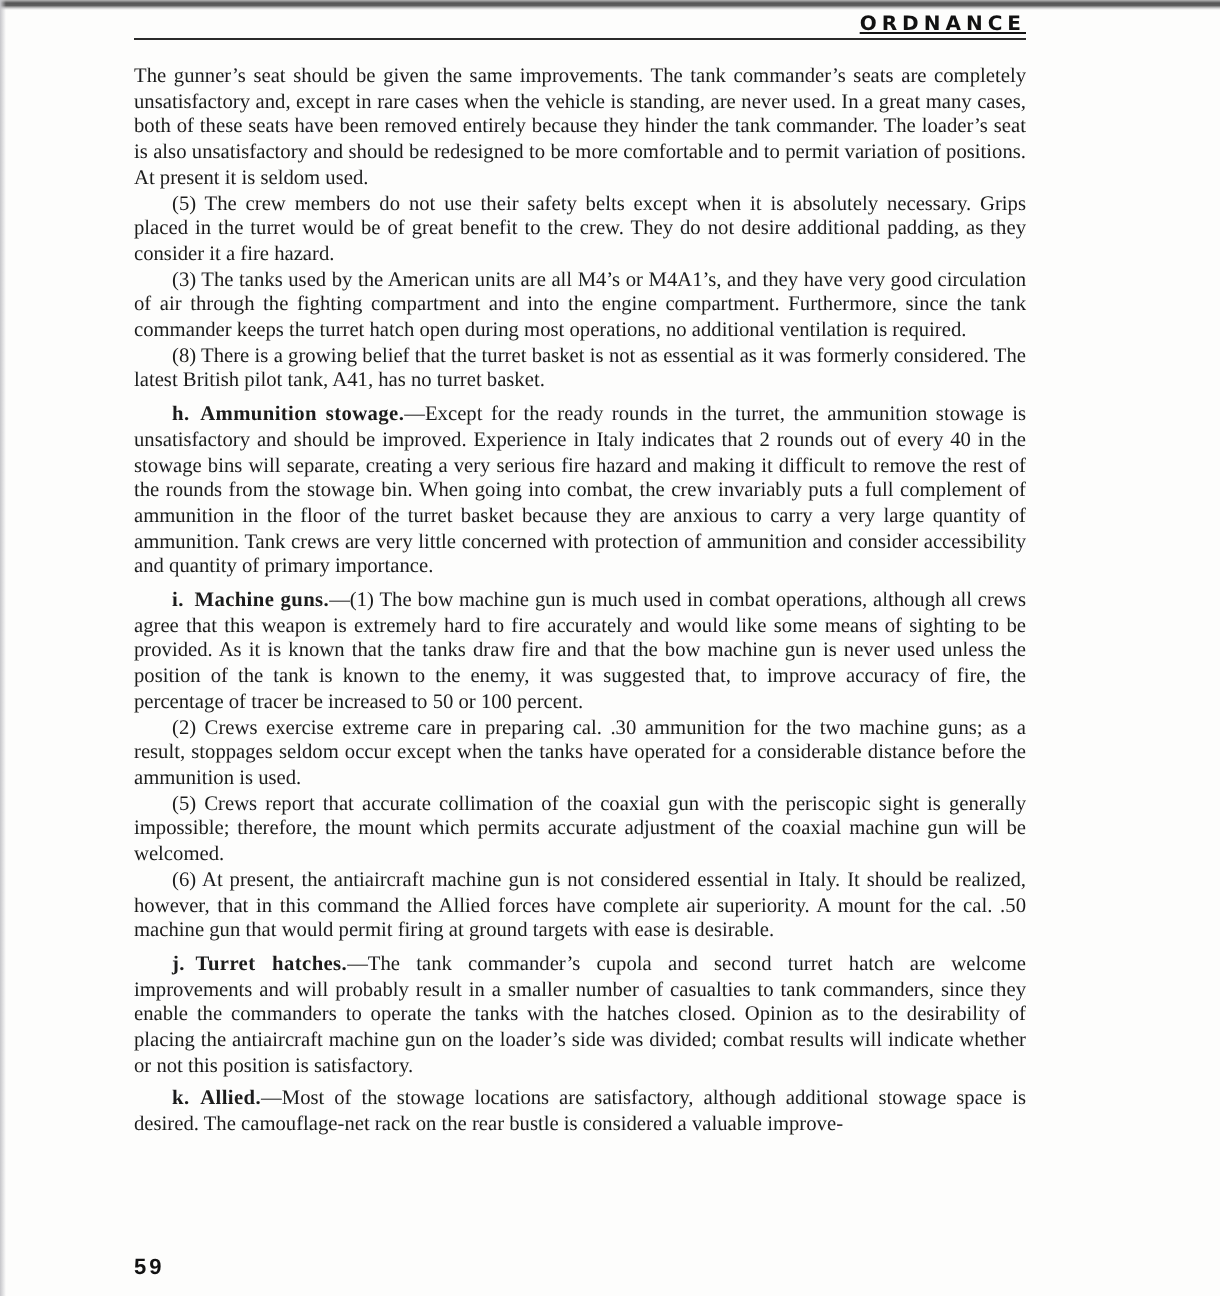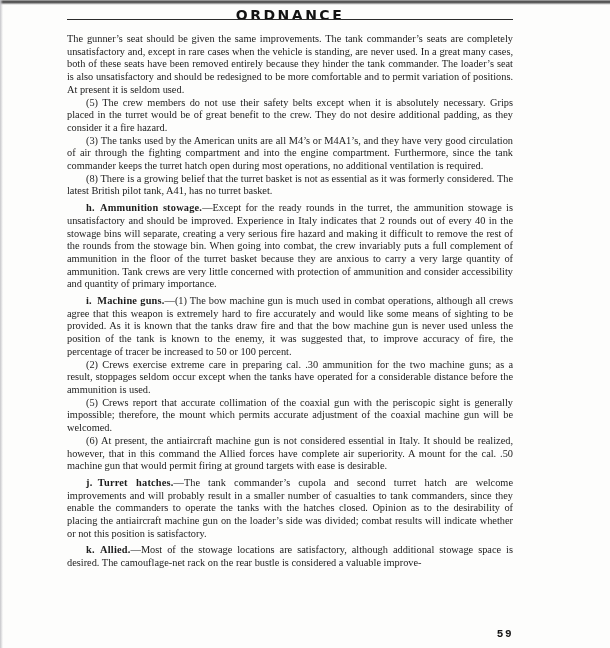--- a/index.html
+++ b/index.html
@@ -19,26 +19,27 @@
   }
   .scan-left-edge {
     position: absolute;
     top: 0; left: 0;
     width: 3px; height: 648px;
     background: linear-gradient(to right, #c6c6ca, rgba(253,253,252,0));
   }
   .running-header-title {
     position: absolute;
     top: 7px; left: 67px; width: 446px;
-    text-align: center;
+    text-align: right;
     font-family: "DejaVu Sans", sans-serif;
     font-weight: bold;
-    font-size: 14px;
+    font-size: 10px;
     letter-spacing: 2.5px;
     color: #121212;
+    text-decoration: underline;
   }
   .header-rule {
     position: absolute;
     top: 19px; left: 67px; width: 446px;
     height: 0;
     border-top: 1.6px solid #2b2b2b;
   }
   .body-text {
     position: absolute;
     top: 33px; left: 67px; width: 446px;
@@ -47,22 +48,22 @@
     text-align: justify;
     color: #1c1c1c;
   }
   .para { margin: 0; text-indent: 19px; }
   .para.noindent { text-indent: 0; }
   .para.lettered { margin-top: 4px; }
   .para b { font-weight: bold; letter-spacing: 0.2px; }
   .page-number {
     position: absolute;
     top: 628px; left: 67px; width: 446px;
-    text-align: right;
-    font-family: Liberation Mono, monospace;
+    text-align: left;
+    font-family: Liberation Sans, sans-serif;
     font-weight: bold;
     font-size: 11px;
     letter-spacing: 1.5px;
     color: #121212;
   }
 </style>
 </head>
 <body>
 
 <div class="page">

